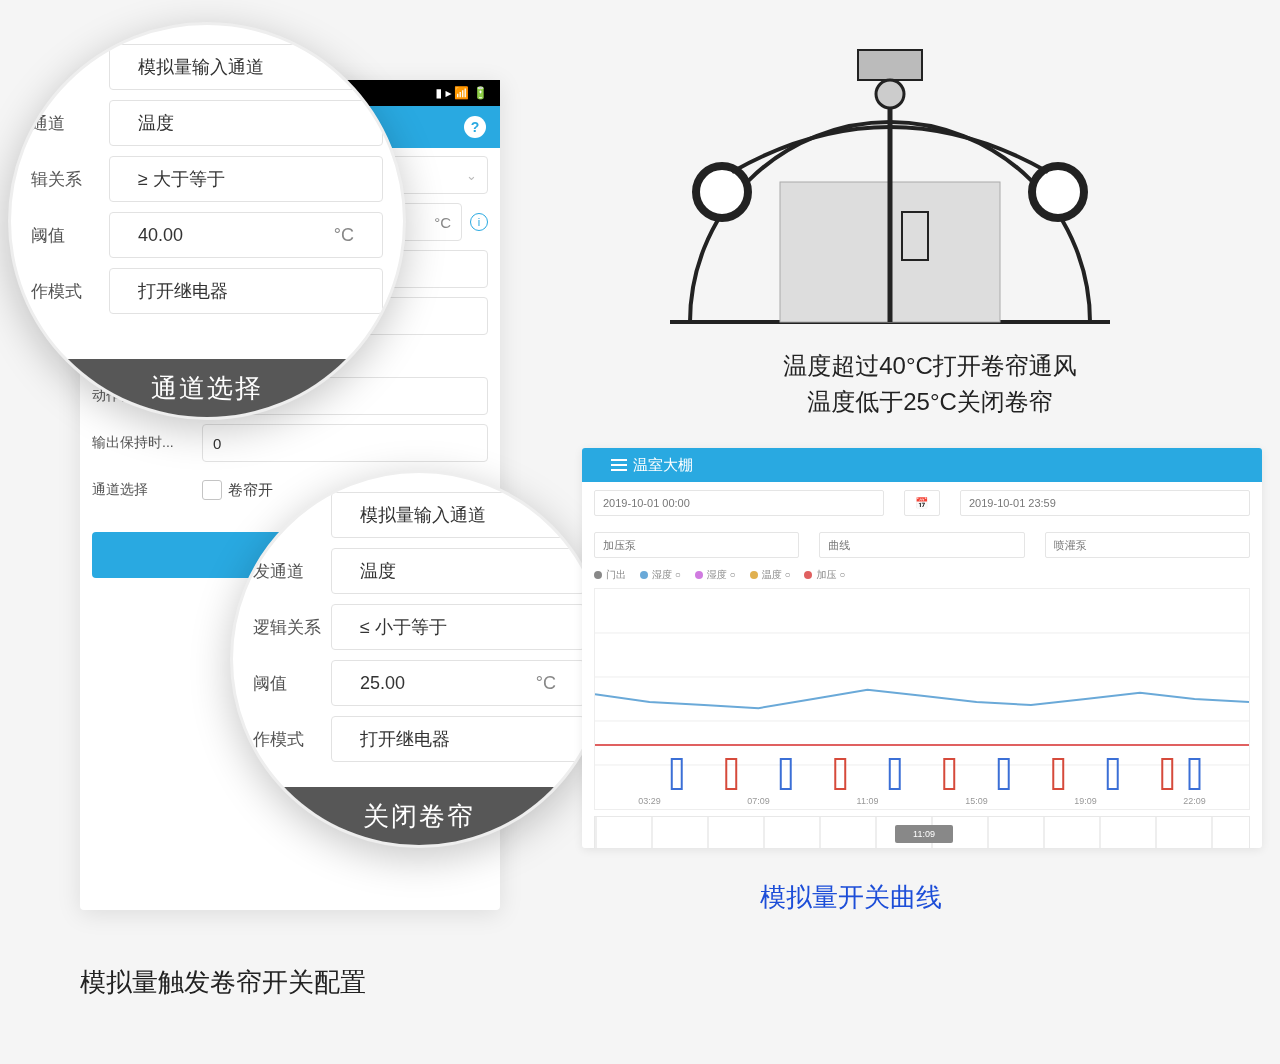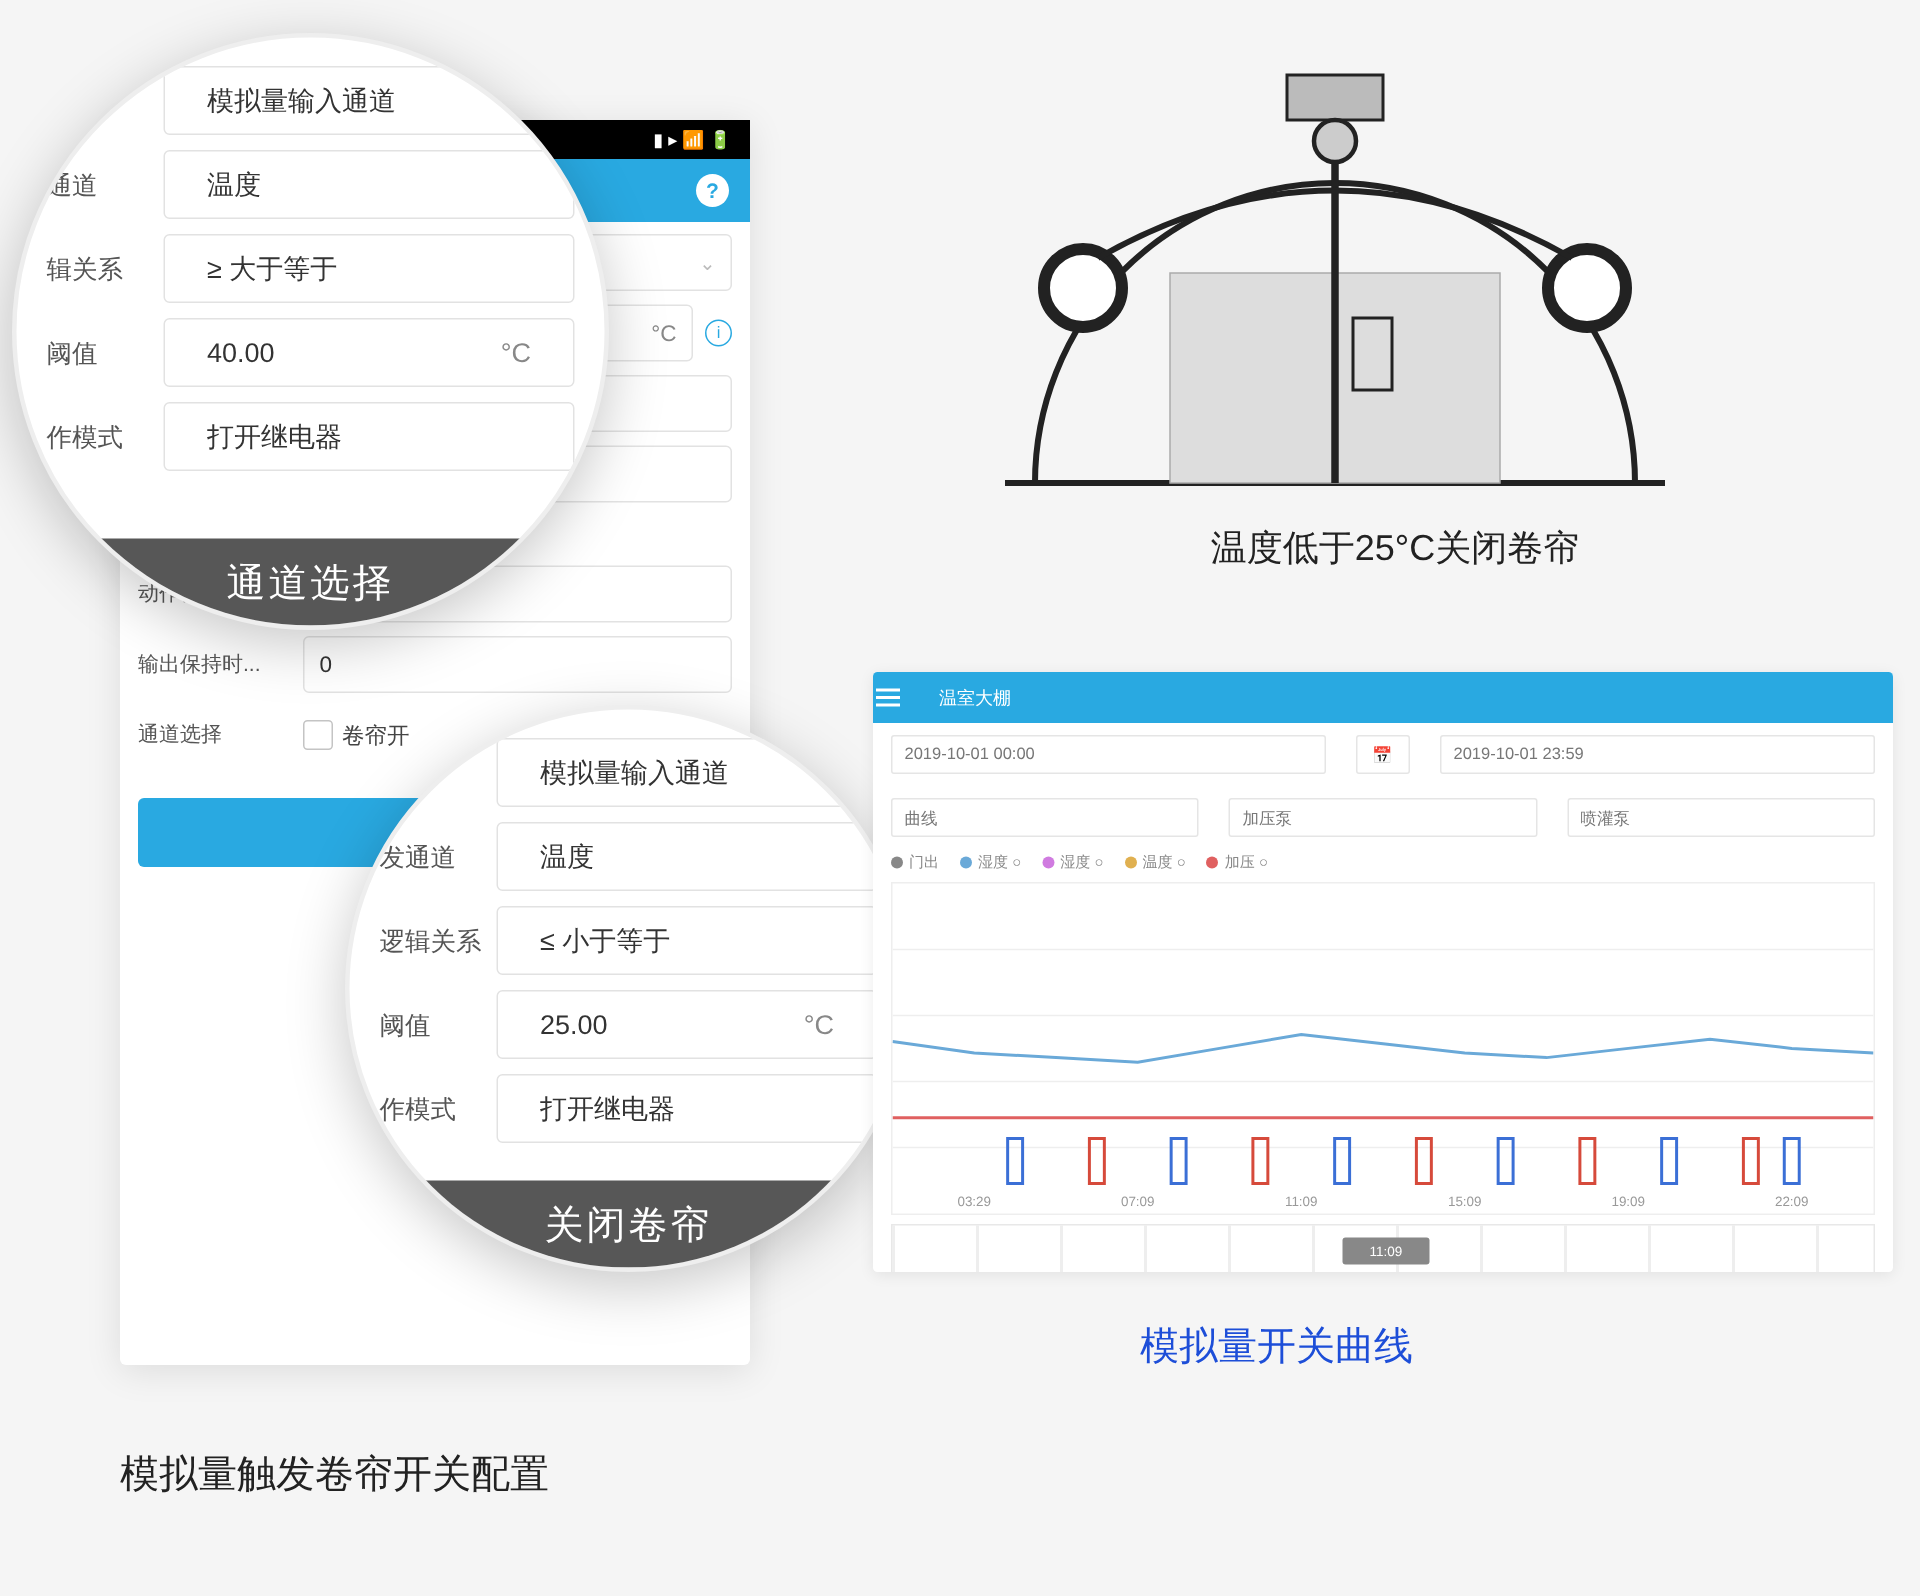--- a/index.html
+++ b/index.html
@@ -28,21 +28,21 @@
   .mag-band{position:absolute;left:0;right:0;height:58px;background:rgba(40,40,40,.78);color:#fff;display:flex;align-items:center;justify-content:center;font-size:26px;letter-spacing:2px}
   .mag1{left:8px;top:22px;width:392px;height:392px}
   .mag1 .mag-band{bottom:0}
   .mag2{left:230px;top:470px;width:372px;height:372px}
   .mag2 .mag-band{bottom:0}
 
   
   .greenhouse{position:absolute;left:650px;top:32px;width:480px;height:310px}
   .gh-caption{position:absolute;left:650px;top:348px;width:560px;font-size:24px;line-height:36px;color:#222;text-align:center}
   .dash{position:absolute;left:582px;top:448px;width:680px;height:400px;background:#fff;border-radius:3px;box-shadow:0 2px 10px rgba(0,0,0,.08);overflow:hidden}
-  .dash-title{height:34px;background:#29a9e1;color:#fff;display:flex;align-items:center;gap:26px;padding:0 2px;font-size:12px}
+  .dash-title{height:34px;background:#29a9e1;color:#fff;display:flex;align-items:center;gap:6px;padding:0 29px;font-size:15px}
   .dash-ctrl{display:flex;gap:20px;padding:8px 12px;font-size:11px;color:#777}
   .dash-field{flex:1;height:24px;border:1px solid #e5e5e5;border-radius:2px;display:flex;align-items:center;padding:0 8px}
   .dash-legend{padding:2px 12px 6px;font-size:10px;color:#888;display:flex;gap:14px}
   .leg-dot{width:8px;height:8px;border-radius:50%;display:inline-block;margin-right:4px;vertical-align:middle}
   .dash-chart{position:relative;height:220px;margin:0 12px;border:1px solid #eee}
   .dash-timeline{height:34px;margin:6px 12px 0;background:repeating-linear-gradient(90deg,#eee 0 2px,transparent 2px 56px);border:1px solid #e8e8e8;position:relative}
   .dash-caption{position:absolute;left:760px;top:880px;font-size:26px;color:#1d4ed8}
 
   
   .menu-icon{width:16px;height:12px;display:inline-block;background:linear-gradient(#fff,#fff) 0 0/100% 2px no-repeat,linear-gradient(#fff,#fff) 0 5px/100% 2px no-repeat,linear-gradient(#fff,#fff) 0 10px/100% 2px no-repeat}
@@ -194,43 +194,44 @@
     <rect x="252" y="180" width="26" height="48" fill="none" stroke="#222" stroke-width="2"></rect>
 
     <rect x="208" y="18" width="64" height="30" fill="#bbb" stroke="#222" stroke-width="2"></rect>
     <circle cx="240" cy="62" r="14" fill="#ccc" stroke="#222" stroke-width="3"></circle>
 
     <circle cx="72" cy="160" r="26" fill="#fff" stroke="#222" stroke-width="8"></circle>
     <circle cx="408" cy="160" r="26" fill="#fff" stroke="#222" stroke-width="8"></circle>
     <path d="M82 140 Q240 50 398 140" fill="none" stroke="#222" stroke-width="4"></path>
   </svg>
   <div class="gh-caption">
+    <div>温度超过40°C打开卷帘通风</div>
     <div>温度低于25°C关闭卷帘</div>
   </div>
 
   <div class="dash">
     <div class="dash-title">
       <span class="menu-icon"></span>
       <span>温室大棚</span>
     </div>
     <div class="dash-ctrl">
       <div class="dash-field">
           <span>2019-10-01 00:00</span>
         </div>
       <div class="dash-field" style="flex:0 0 18px;justify-content:center">📅</div>
       <div class="dash-field">
           <span>2019-10-01 23:59</span>
         </div>
     </div>
     <div class="dash-ctrl">
       <div class="dash-field">
+          <span>加压泵</span>
+        </div>
+      <div class="dash-field">
           <span>曲线</span>
-        </div>
-      <div class="dash-field">
-          <span>加压泵</span>
         </div>
       <div class="dash-field">
           <span>喷灌泵</span>
         </div>
     </div>
     <div class="dash-legend" id="dash-legend">
         <span><span class="leg-dot" style="background:#888"></span>门出</span>
         <span><span class="leg-dot" style="background:#6aa9d8"></span>湿度 ○</span>
         <span><span class="leg-dot" style="background:#d07be0"></span>湿度 ○</span>
         <span><span class="leg-dot" style="background:#e0b050"></span>温度 ○</span>

